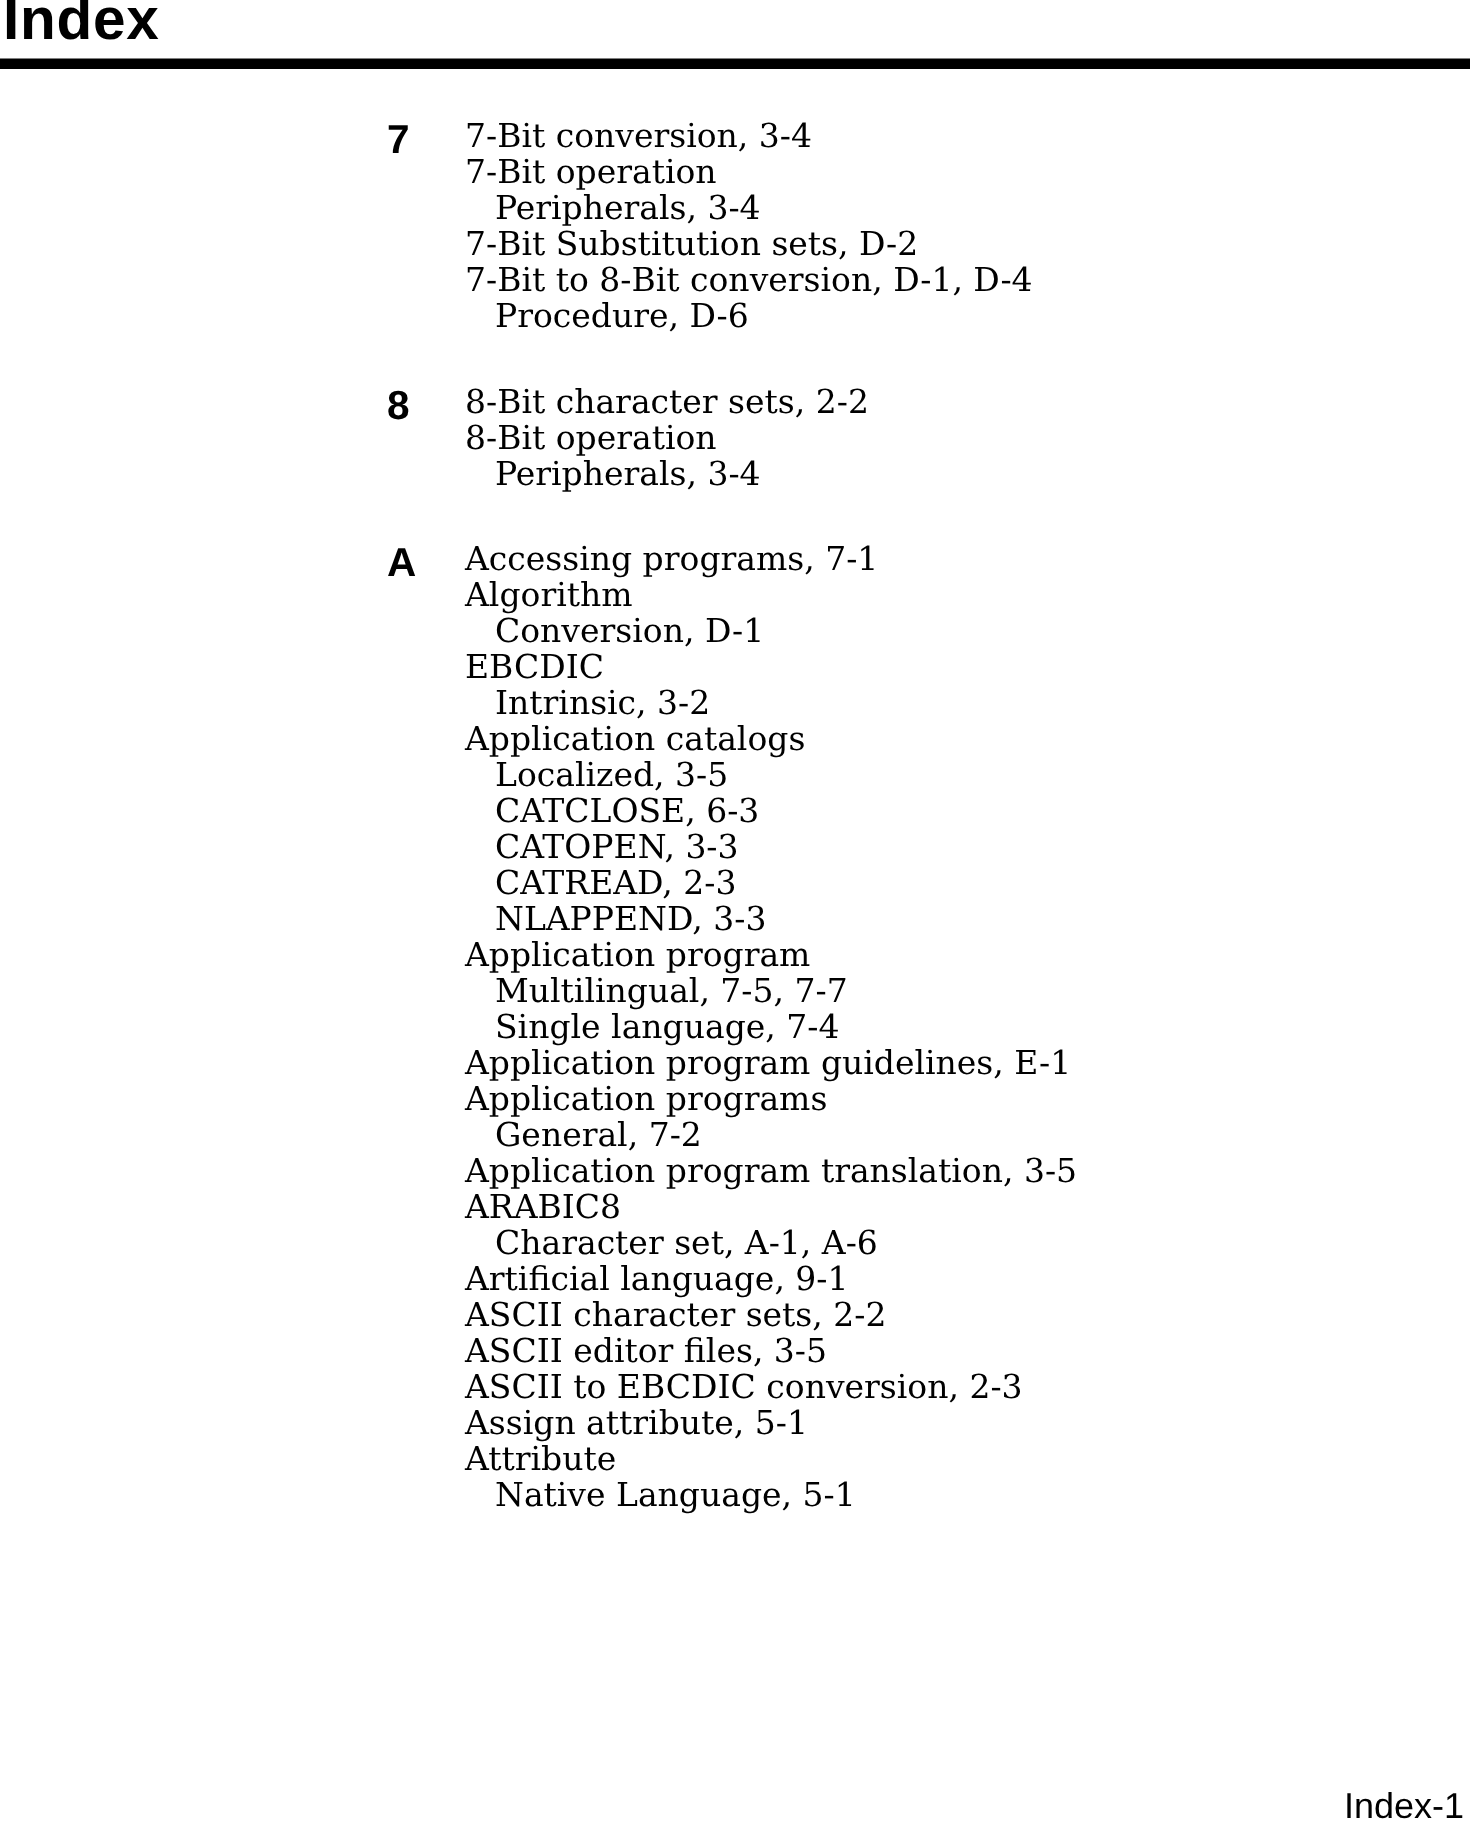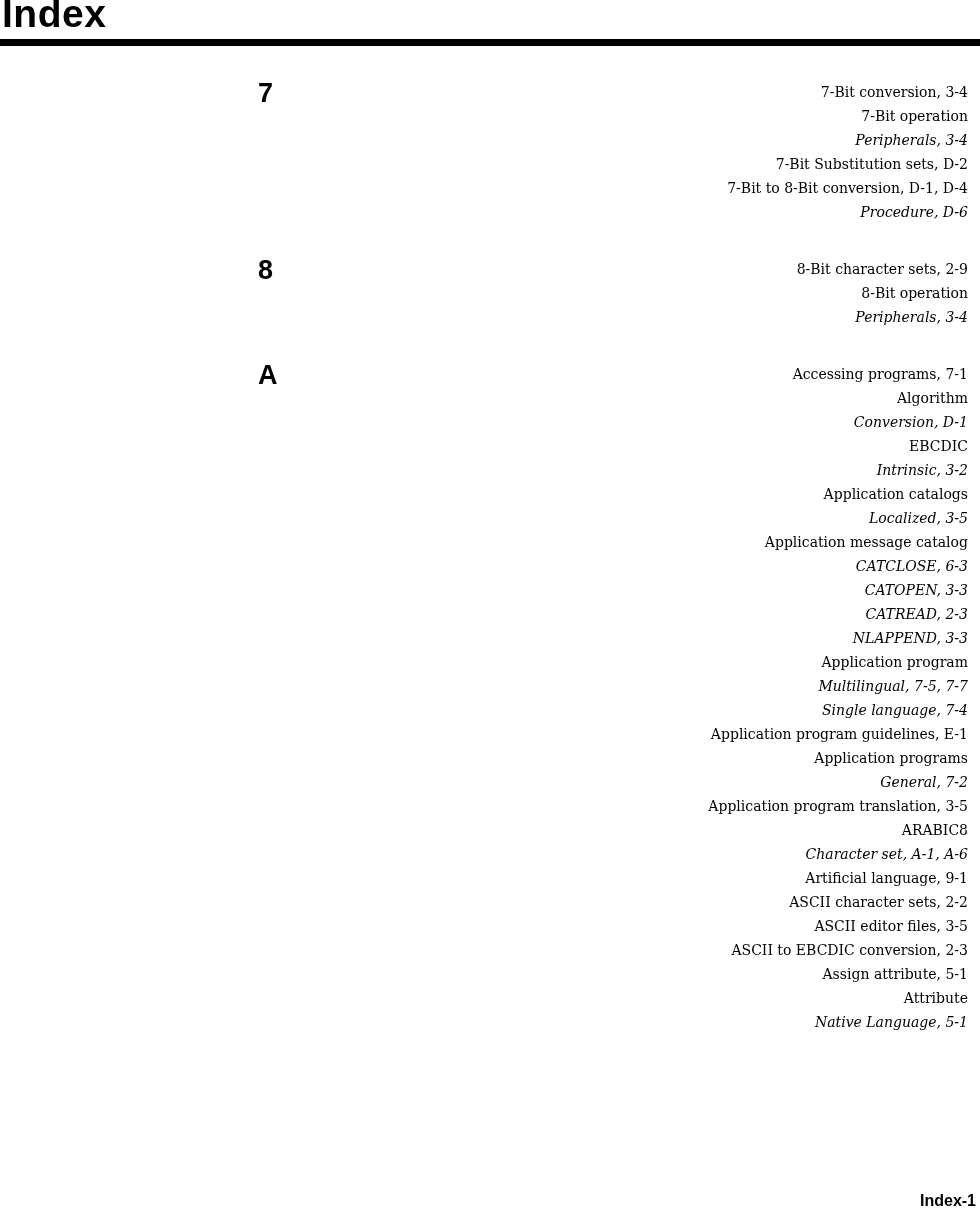--- a/index.html
+++ b/index.html
@@ -45,33 +45,32 @@
     width: 52px;
     flex: 0 0 52px;
     font-family: "Liberation Sans", sans-serif;
     font-weight: bold;
     font-size: 27px;
     line-height: 24px;
     padding-top: 1px;
   }
   .section-entries {
     flex: 1;
-    font-size: 14px;
+    font-size: 22px;
     line-height: 24px;
-    text-align: right;
   }
   .index-entry { white-space: nowrap; }
-  .index-entry.level-1 { padding-left: 20px; font-style: italic; }
+  .index-entry.level-1 { padding-left: 20px; }
   .page-footer {
     position: absolute;
     right: 4px;
     top: 1192px;
     font-family: "Liberation Sans", sans-serif;
-    font-weight: bold;
-    font-size: 16px;
+    font-weight: normal;
+    font-size: 24px;
     line-height: 1.1;
   }
 </style>
 </head>
 <body>
 
 <div class="page">
   <h1 class="page-title">Index</h1>
   <div class="title-rule"></div>
   <main class="content">
@@ -88,21 +87,21 @@
 
   <div class="index-entry level-0">7-Bit to 8-Bit conversion, D-1, D-4</div>
 
   <div class="index-entry level-1">Procedure, D-6</div>
 </div>
   </section>
 
   <section class="index-section">
     <div class="section-letter">8</div>
     <div class="section-entries">
-  <div class="index-entry level-0">8-Bit character sets, 2-9</div>
+  <div class="index-entry level-0">8-Bit character sets, 2-2</div>
 
   <div class="index-entry level-0">8-Bit operation</div>
 
   <div class="index-entry level-1">Peripherals, 3-4</div>
 </div>
   </section>
 
   <section class="index-section">
     <div class="section-letter">A</div>
     <div class="section-entries">
@@ -113,21 +112,20 @@
   <div class="index-entry level-1">Conversion, D-1</div>
 
   <div class="index-entry level-0">EBCDIC</div>
 
   <div class="index-entry level-1">Intrinsic, 3-2</div>
 
   <div class="index-entry level-0">Application catalogs</div>
 
   <div class="index-entry level-1">Localized, 3-5</div>
 
-  <div class="index-entry level-0">Application message catalog</div>
 
   <div class="index-entry level-1">CATCLOSE, 6-3</div>
 
   <div class="index-entry level-1">CATOPEN, 3-3</div>
 
   <div class="index-entry level-1">CATREAD, 2-3</div>
 
   <div class="index-entry level-1">NLAPPEND, 3-3</div>
 
   <div class="index-entry level-0">Application program</div>

